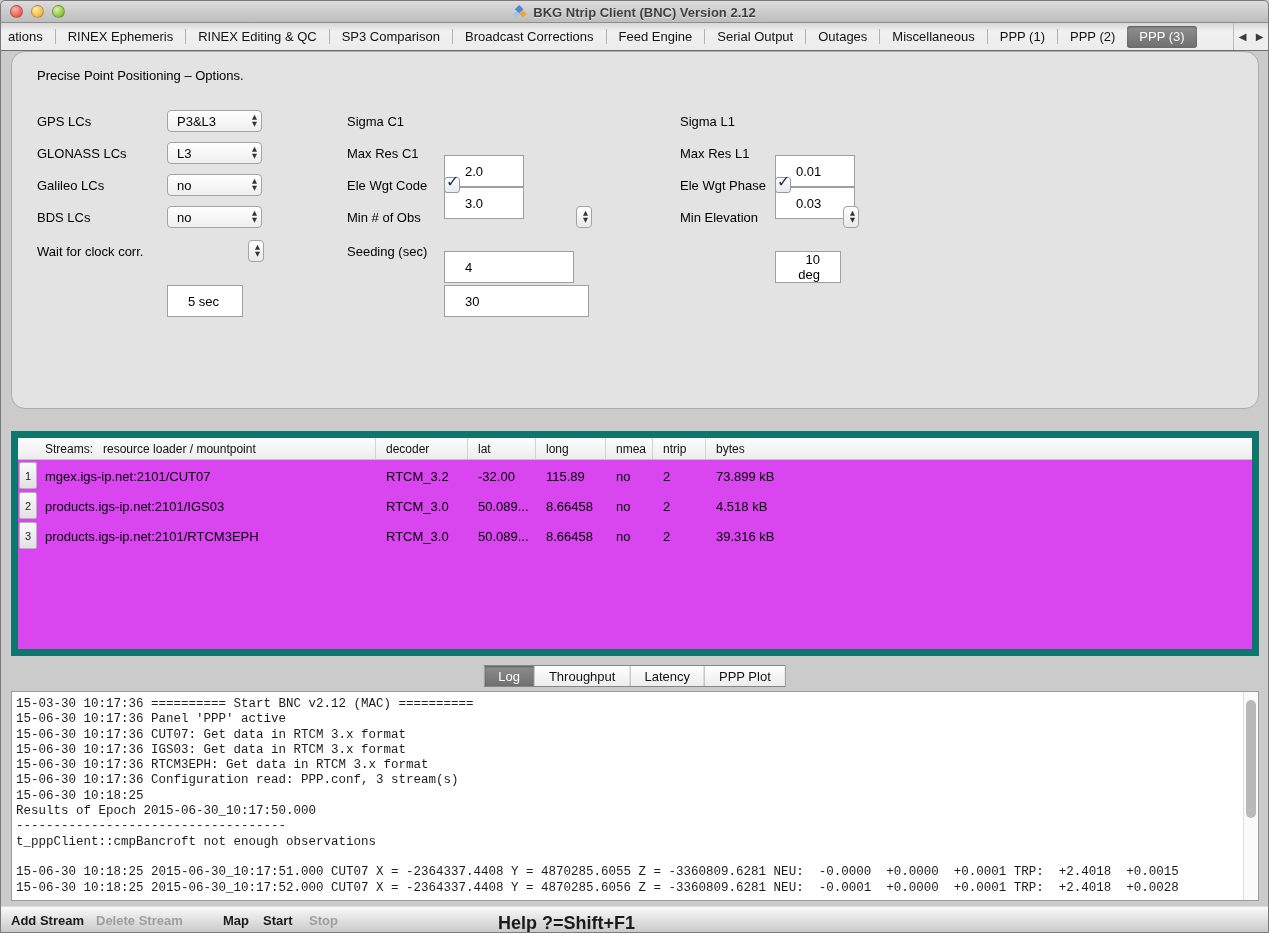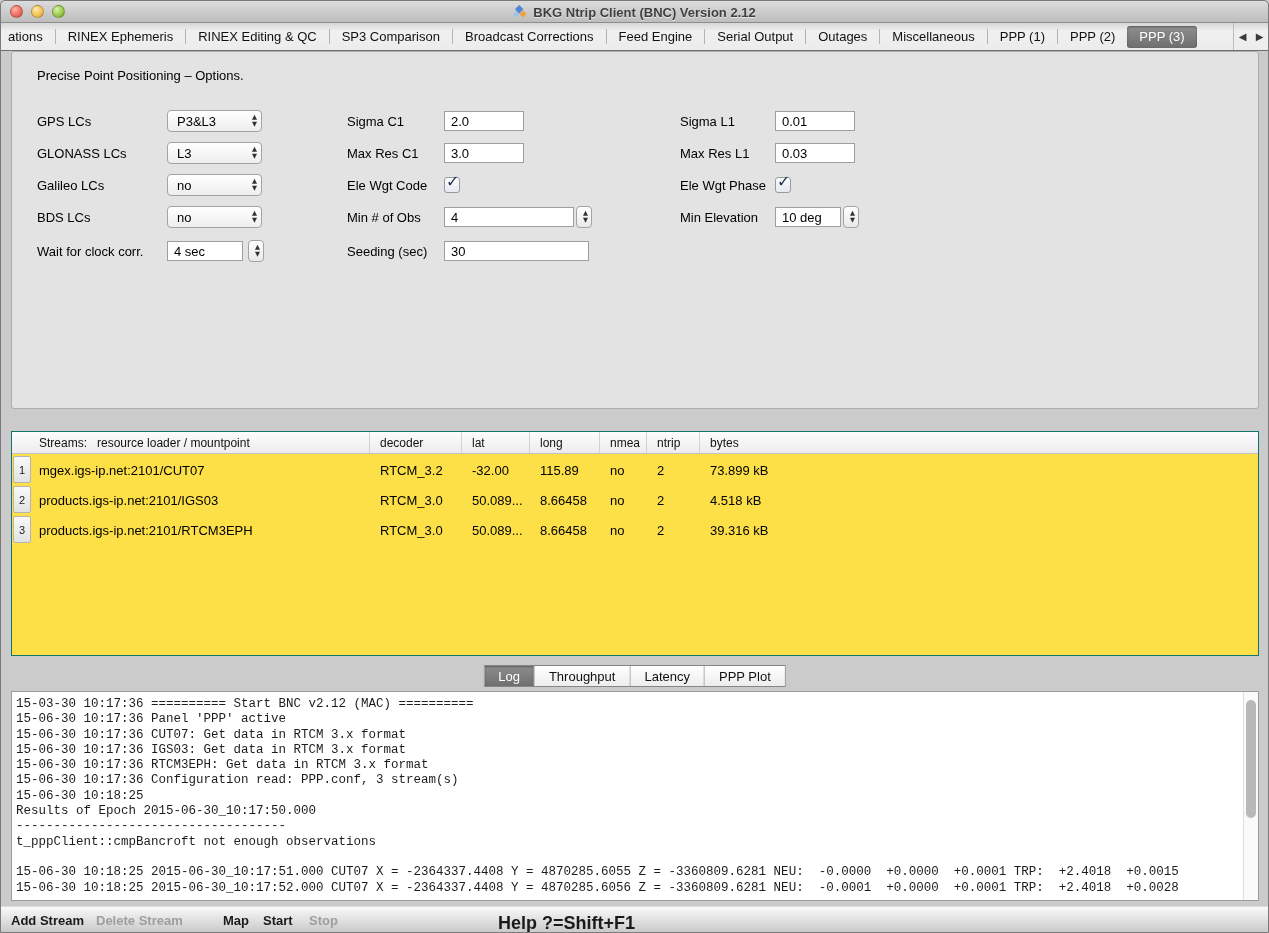--- a/index.html
+++ b/index.html
@@ -49,58 +49,58 @@
   .tab-sep { width:1px; height:15px; background:#b3b3b3; }
   .tab-arrows { margin-left:auto; display:flex; align-items:center; height:100%; border-left:1px solid #bcbcbc; }
   .tab-arrow {
     width:17px; height:22px; display:flex; align-items:center; justify-content:center;
     font-family:"DejaVu Sans", sans-serif; font-size:10px; color:#3a3a3a;
   }
 
   
   .options-panel {
     position:absolute; left:10px; top:50px; width:1248px; height:358px;
-    background:#e3e3e3; border:1px solid #acacac; border-radius:3px;text-align:right;
+    background:#e3e3e3; border:1px solid #acacac; border-radius:14px;text-align:right;
   }
   .opt-heading { position:absolute; left:25px; top:16px; font-size:13px; }
   .form-label { position:absolute; font-size:13px; }
   .select {
     position:absolute; width:95px; height:22px;
     background:linear-gradient(#ffffff,#eeeeee);
     border:1px solid #a3a3a3; border-radius:4px;
     display:flex; align-items:center; padding-left:9px; font-size:13px;
   }
   .select .updown, .spinner .updown {
     position:absolute; right:4px; top:3px; display:flex; flex-direction:column; align-items:center;
     font-family:"DejaVu Sans", sans-serif; font-size:6.5px; line-height:7px; color:#333;
   }
   .tfield {
-    position:absolute; height:20px; background:#fff; border:1px solid #9f9f9f;
-    padding:0 6px; font-size:13px; display:flex; align-items:center;
+    position:absolute; height:32px; background:#fff; border:1px solid #9f9f9f;
+    padding:0 20px; font-size:13px; display:flex; align-items:center;margin-top:44px;
   }
   .spinner {
     position:absolute; width:16px; height:22px;
     background:linear-gradient(#ffffff,#e9e9e9);
     border:1px solid #a3a3a3; border-radius:4px;
   }
   .spinner .updown { right:3px; top:3px; }
   .checkbox {
     position:absolute; width:16px; height:16px;
     background:linear-gradient(#fdfdfd,#e6e9f0);
     border:1px solid #969aa5; border-radius:3px;
   }
   .checkbox.checked::after {
     content:"✓"; position:absolute; left:1px; top:-6px;
     font-family:"DejaVu Sans", sans-serif; font-size:16px; font-weight:700; color:#1b2b47;
   }
 
   
   .streams-table {
     position:absolute; left:10px; top:430px; width:1248px; height:225px;
-    background:#fde047; border:1px solid #0f766e;
+    background:#d946ef; border:7px solid #0f766e;
   }
   .st-header {
     position:absolute; left:0; top:0; width:100%; height:22px;
     background:linear-gradient(#fdfdfd,#ececec);
     border-bottom:1px solid #c2c2c2;
     display:grid; grid-template-columns:358px 92px 68px 70px 47px 53px 1fr;
     font-size:12px; color:#111;
   }
   .st-header .hcell { display:flex; align-items:center; padding-left:10px; border-right:1px solid #d2d2d2; white-space:pre; }
   .st-header .hcell.first { padding-left:27px; }
@@ -234,21 +234,21 @@
       <span class="updown">▲<br>▼</span>
     </div>
     <div class="select" style="left:155px; top:122px;">
       <span>no</span>
       <span class="updown">▲<br>▼</span>
     </div>
     <div class="select" style="left:155px; top:154px;">
       <span>no</span>
       <span class="updown">▲<br>▼</span>
     </div>
-    <div class="tfield" style="left:155px; top:189px; width:76px;">4 sec</div>
+    <div class="tfield" style="left:155px; top:189px; width:76px;">5 sec</div>
     <div class="spinner" style="left:236px; top:188px;">
       <span class="updown">▲<br>▼</span>
     </div>
 
     <div class="form-label" style="left:335px; top:62px;">Sigma C1</div>
     <div class="form-label" style="left:335px; top:94px;">Max Res C1</div>
     <div class="form-label" style="left:335px; top:126px;">Ele Wgt Code</div>
     <div class="form-label" style="left:335px; top:158px;">Min # of Obs</div>
     <div class="form-label" style="left:335px; top:192px;">Seeding (sec)</div>
 

